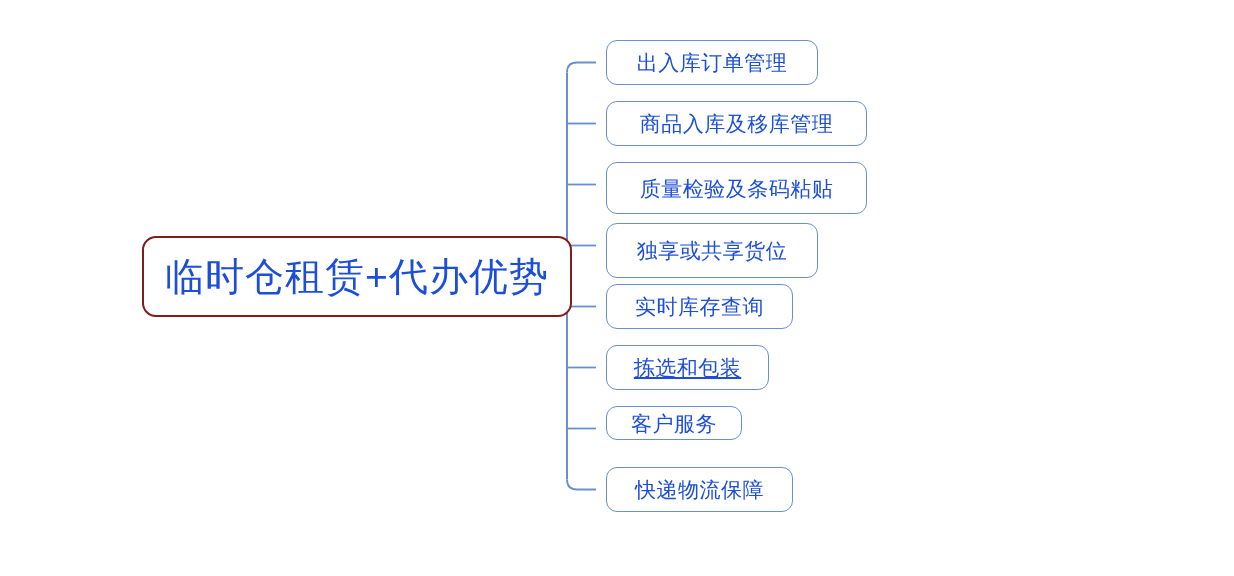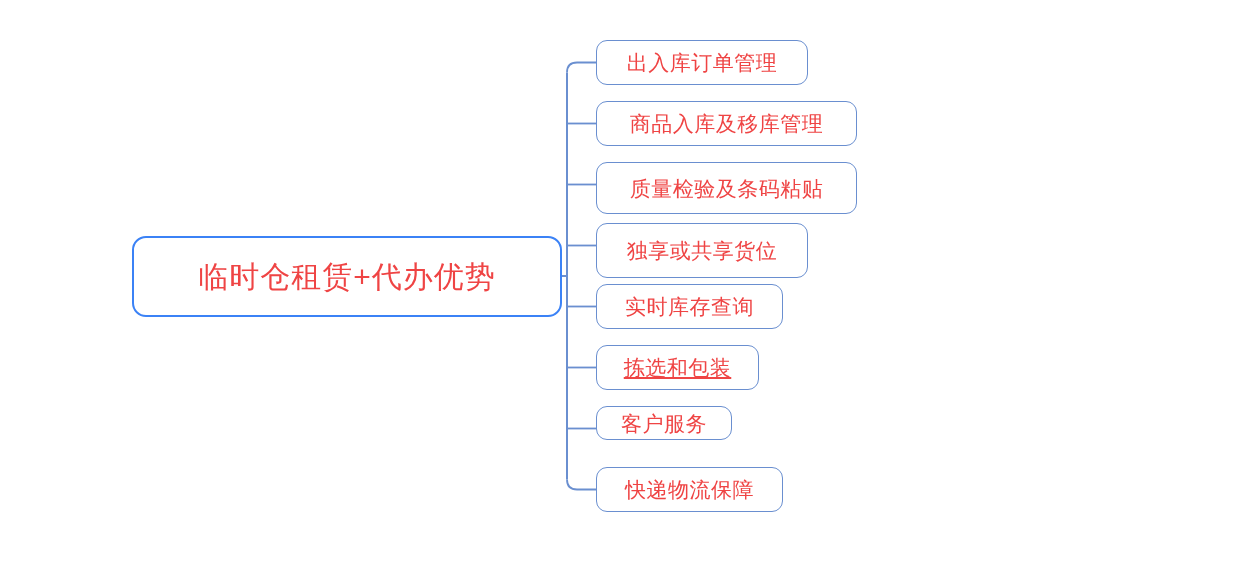--- a/index.html
+++ b/index.html
@@ -30,27 +30,28 @@
   }
   .node {
     position: absolute;
     box-sizing: border-box;
     background: #ffffff;
     border: 1.6px solid #6a8fd0;
     border-radius: 11px;
     display: flex;
     align-items: center;
     justify-content: center;
-    color: #ef4444;
+    color: #1d4ed8;
     white-space: nowrap;
+    margin-left: 10px;
   }
   .node-root {
     border-radius: 14px;
-    border: 2px solid #3b82f6;
-    font-size: 30px;
+    border: 2px solid #7f1d1d;
+    font-size: 39px;
     letter-spacing: 1px;
   }
   .node-child {
     font-size: 21px;
     letter-spacing: 0.5px;
   }
   .node-label {
     display: block;
     line-height: 1;
   }

